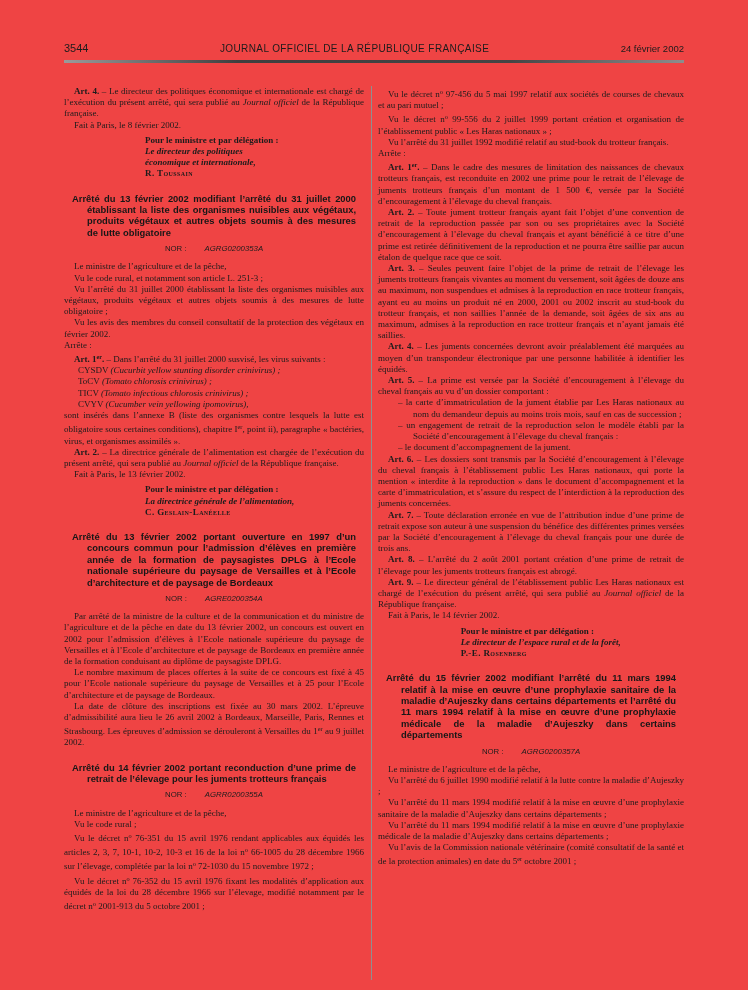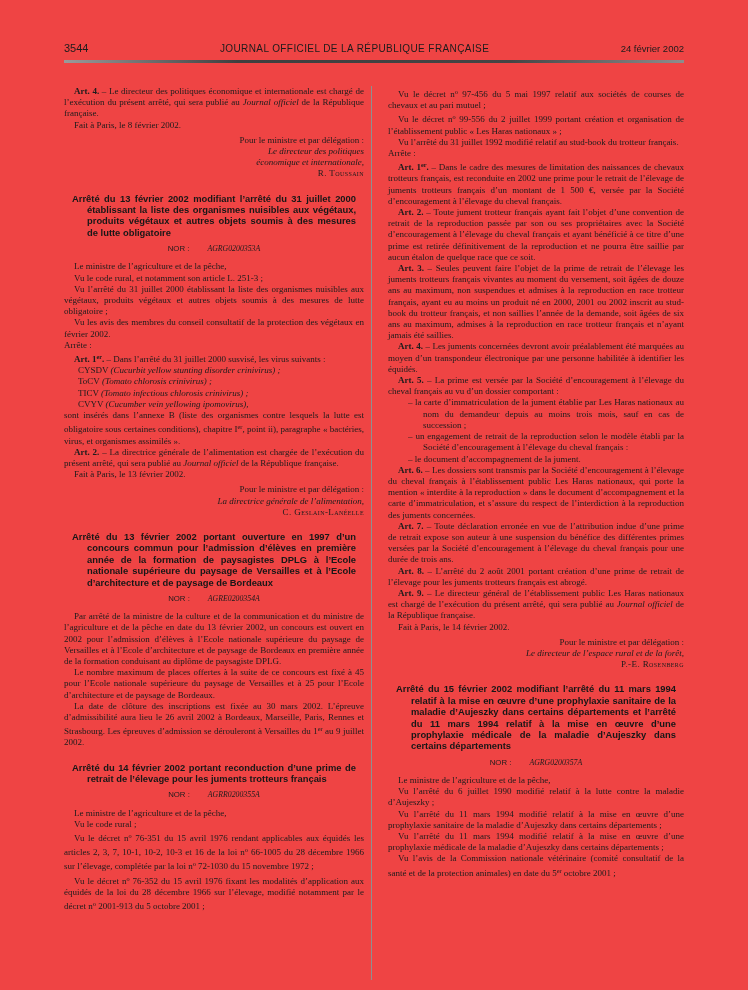--- a/index.html
+++ b/index.html
@@ -11,43 +11,43 @@
   
   .header{position:absolute;left:64px;right:64px;top:42px;}
   .header-row{display:flex;justify-content:space-between;align-items:flex-end;
     font-family:"Liberation Sans",sans-serif;}
   .page-number{font-size:11px;}
   .journal-title{font-size:10px;letter-spacing:.4px;}
   .issue-date{font-size:9.5px;}
   .header-rule{margin-top:6px;height:3px;
     background:linear-gradient(to right,#9a9a9a,#3f3f3f 28%,#454545 72%,#8d8d8d);}
   
-  .cols{position:absolute;left:64px;right:64px;top:86px;bottom:6px;display:flex;gap:24px;}
+  .cols{position:absolute;left:64px;right:64px;top:86px;bottom:6px;display:flex;gap:14px;}
   .col{font-size:9px;line-height:11.2px;}
   .col-left{width:300px;}
   .col-right{flex:1;}
   .divider{position:absolute;left:371px;top:86px;height:894px;width:1px;background:#8f8f8f;}
   
   .col p{margin:0;}
   .just{text-align:justify;}
   .ind{text-indent:10px;}
   .art{margin-top:3px;}
   .date{margin-top:4px;margin-bottom:1px;}
   .arrete{margin:6px 0 4px 40px;}
   .virus{text-indent:14px;}
   .dash{padding-left:35px;text-indent:-15px;}
   .heading{
     font-family:"Liberation Sans",sans-serif;font-weight:bold;
     font-size:9.4px;line-height:11.4px;margin:13px 8px 5px;
     padding-left:15px;text-indent:-15px;text-align:justify;color:#171717;
   }
   .nor{font-family:"Liberation Sans",sans-serif;font-size:7.8px;
     text-align:center;margin:4px 0 7px;}
-  .nor-code{font-style:italic;margin-left:18px;font-family:Liberation Serif, serif;}
-  .sig{width:73%;margin:4px 0 2px auto;text-align:right;}
+  .nor-code{font-style:italic;margin-left:18px;}
+  .sig{width:73%;margin:4px 0 2px auto;text-align:left;font-weight:bold;}
   .sig-line{line-height:11.2px;}
   
   .sg-b{font-weight:bold;}
   .sg-i{font-style:italic;}
   .sg-sc{font-variant:small-caps;letter-spacing:.4px;}
   .sg-sup{font-size:6.3px;vertical-align:3px;}
 </style>
 </head>
 <body>
 

